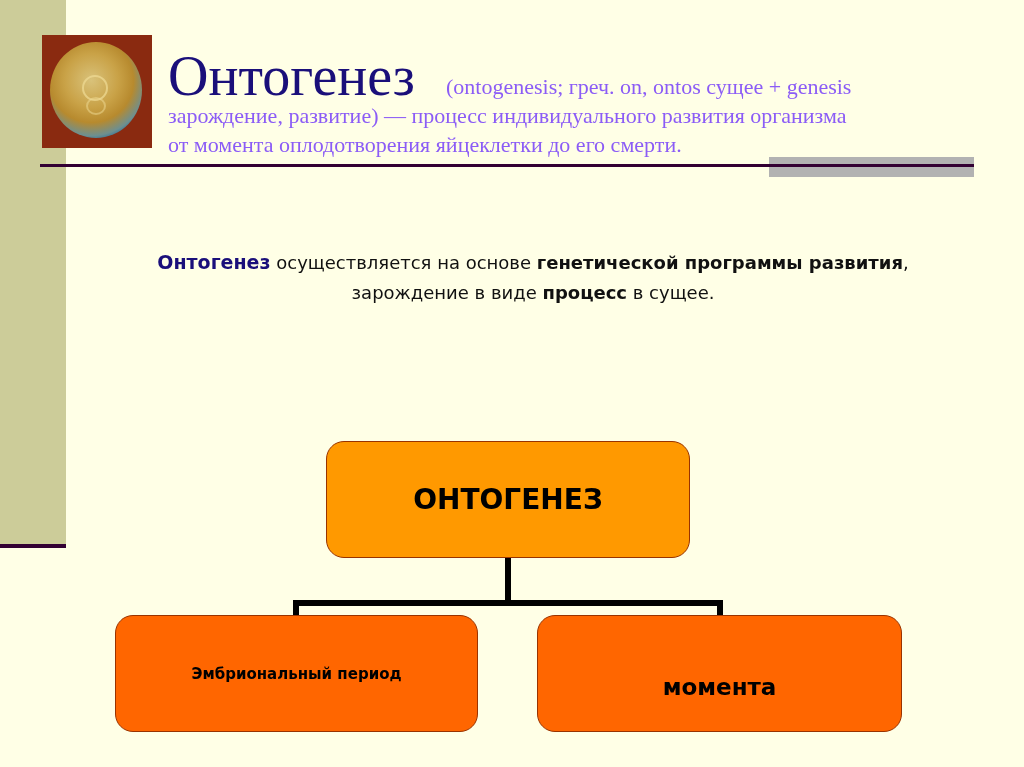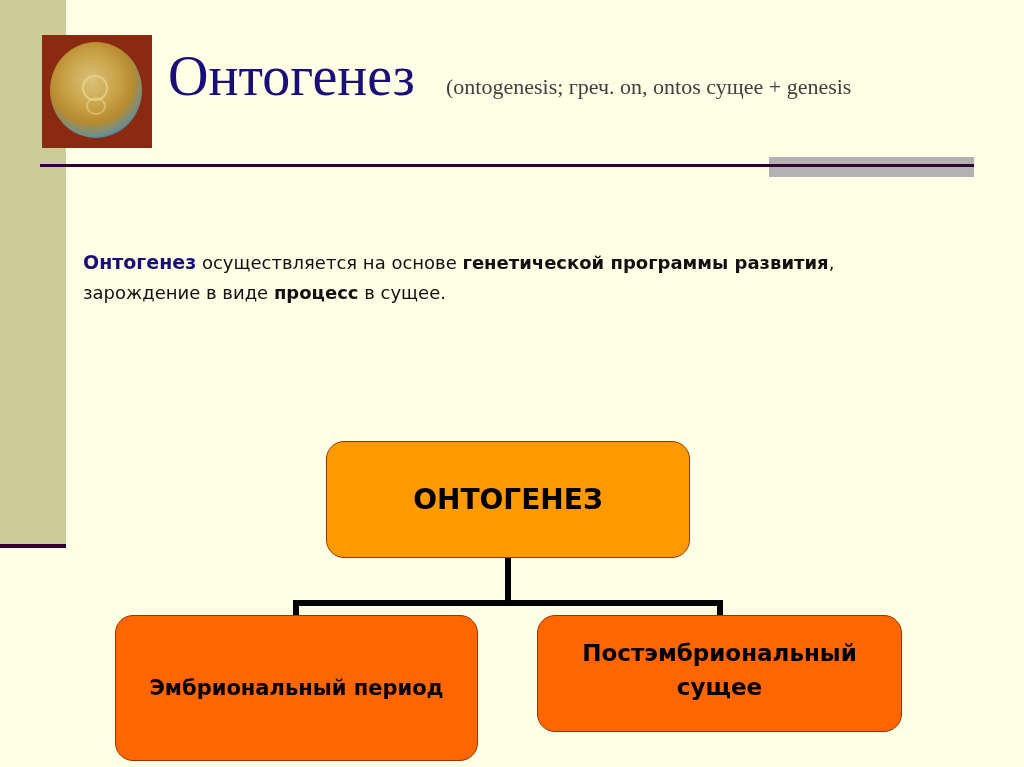--- a/index.html
+++ b/index.html
@@ -33,67 +33,70 @@
     position: absolute; left: 44px; top: 62px; width: 16px; height: 14px; border-radius: 50%;
     border: 2px solid rgba(240,220,150,0.5);
   }
   .title-word {
     position: absolute; left: 168px; top: 40px;
     font-family: "Liberation Serif", serif; font-size: 56px; color: #1A0F7A;
     line-height: 72px; white-space: nowrap;
   }
   .title-def {
     position: absolute; left: 168px; top: 72px; width: 820px;
-    font-family: "Liberation Serif", serif; font-size: 22px; color: #404040;
+    font-family: "Liberation Serif", serif; font-size: 22px; color: #8b5cf6;
     line-height: 29px;
   }
   .title-def .line1 { display: block; padding-left: 278px; white-space: nowrap; }
   .title-def .line { display: block; white-space: nowrap; }
   .title-rule {
     position: absolute; left: 40px; top: 164px; width: 934px; height: 3px;
     background: #330033;
   }
   .title-grayblock {
     position: absolute; left: 769px; top: 157px; width: 205px; height: 20px;
     background: #B2B2B2; z-index: 0;
   }
   .title-rule { z-index: 1; }
   .body-text {
     position: absolute; left: 83px; top: 247px; width: 900px;
     font-family: "DejaVu Sans", sans-serif; font-size: 18px; color: #111;
     line-height: 30px;
+    text-align: center;
   }
   .body-text .kw { font-weight: bold; color: #1A0F7A; font-size: 19px; }
   .body-text b { font-weight: bold; }
   .box {
     position: absolute; border: 1px solid #993300; border-radius: 18px;
     display: flex; align-items: center; justify-content: center; text-align: center;
     font-family: "DejaVu Sans", sans-serif; font-weight: bold; color: #000;
     box-sizing: border-box;
   }
   .box-top { left: 326px; top: 441px; width: 364px; height: 117px; background: #FF9900; font-size: 28px; }
-  .box-left { left: 115px; top: 615px; width: 363px; height: 146px; background: #FF6600; font-size: 21px; white-space: nowrap; }
+  .box-left { left: 115px; top: 615px; width: 363px; height: 117px; background: #FF6600; font-size: 15px; white-space: nowrap; }
   .box-right { left: 537px; top: 615px; width: 365px; height: 117px; background: #FF6600; font-size: 23px; line-height: 34px; padding-bottom: 8px; }
   .conn { position: absolute; background: #000; }
 </style>
 </head>
 <body>
 
 <div class="sidebar-band"></div>
 <div class="sidebar-rule"></div>
 
 <div class="title-image">
   <div class="cell"></div>
   <div class="nucleus"></div>
   <div class="nucleus2"></div>
 </div>
 
 <div class="title-word">Онтогенез</div>
 <div class="title-def">
   <span class="line1">(ontogenesis; греч. on, ontos сущее + genesis</span>
+  <span class="line">зарождение, развитие) — процесс индивидуального развития организма</span>
+  <span class="line">от момента оплодотворения яйцеклетки до его смерти.</span>
 </div>
 
 <div class="title-grayblock"></div>
 <div class="title-rule"></div>
 
 <div class="body-text">
   <span class="kw">Онтогенез</span><span> осуществляется на основе </span><b>генетической программы развития</b><span>,</span><br>
   <span>зарождение в виде </span><b>процесс</b><span> в сущее.</span>
 </div>
 
@@ -105,16 +108,16 @@
 <div class="conn" style="left:293px; top:600px; width:430px; height:6px;"></div>
 <div class="conn" style="left:293px; top:600px; width:6px; height:16px;"></div>
 <div class="conn" style="left:717px; top:600px; width:6px; height:16px;"></div>
 
 <div class="box box-left">
   <span>Эмбриональный период</span>
 </div>
 
 <div class="box box-right">
   <div>
-    <span>Постэмбриональный</span><br>
-    <span>сущее</span>
+    <br>
+    <span>момента</span>
   </div>
 </div>
 
 </body></html>

